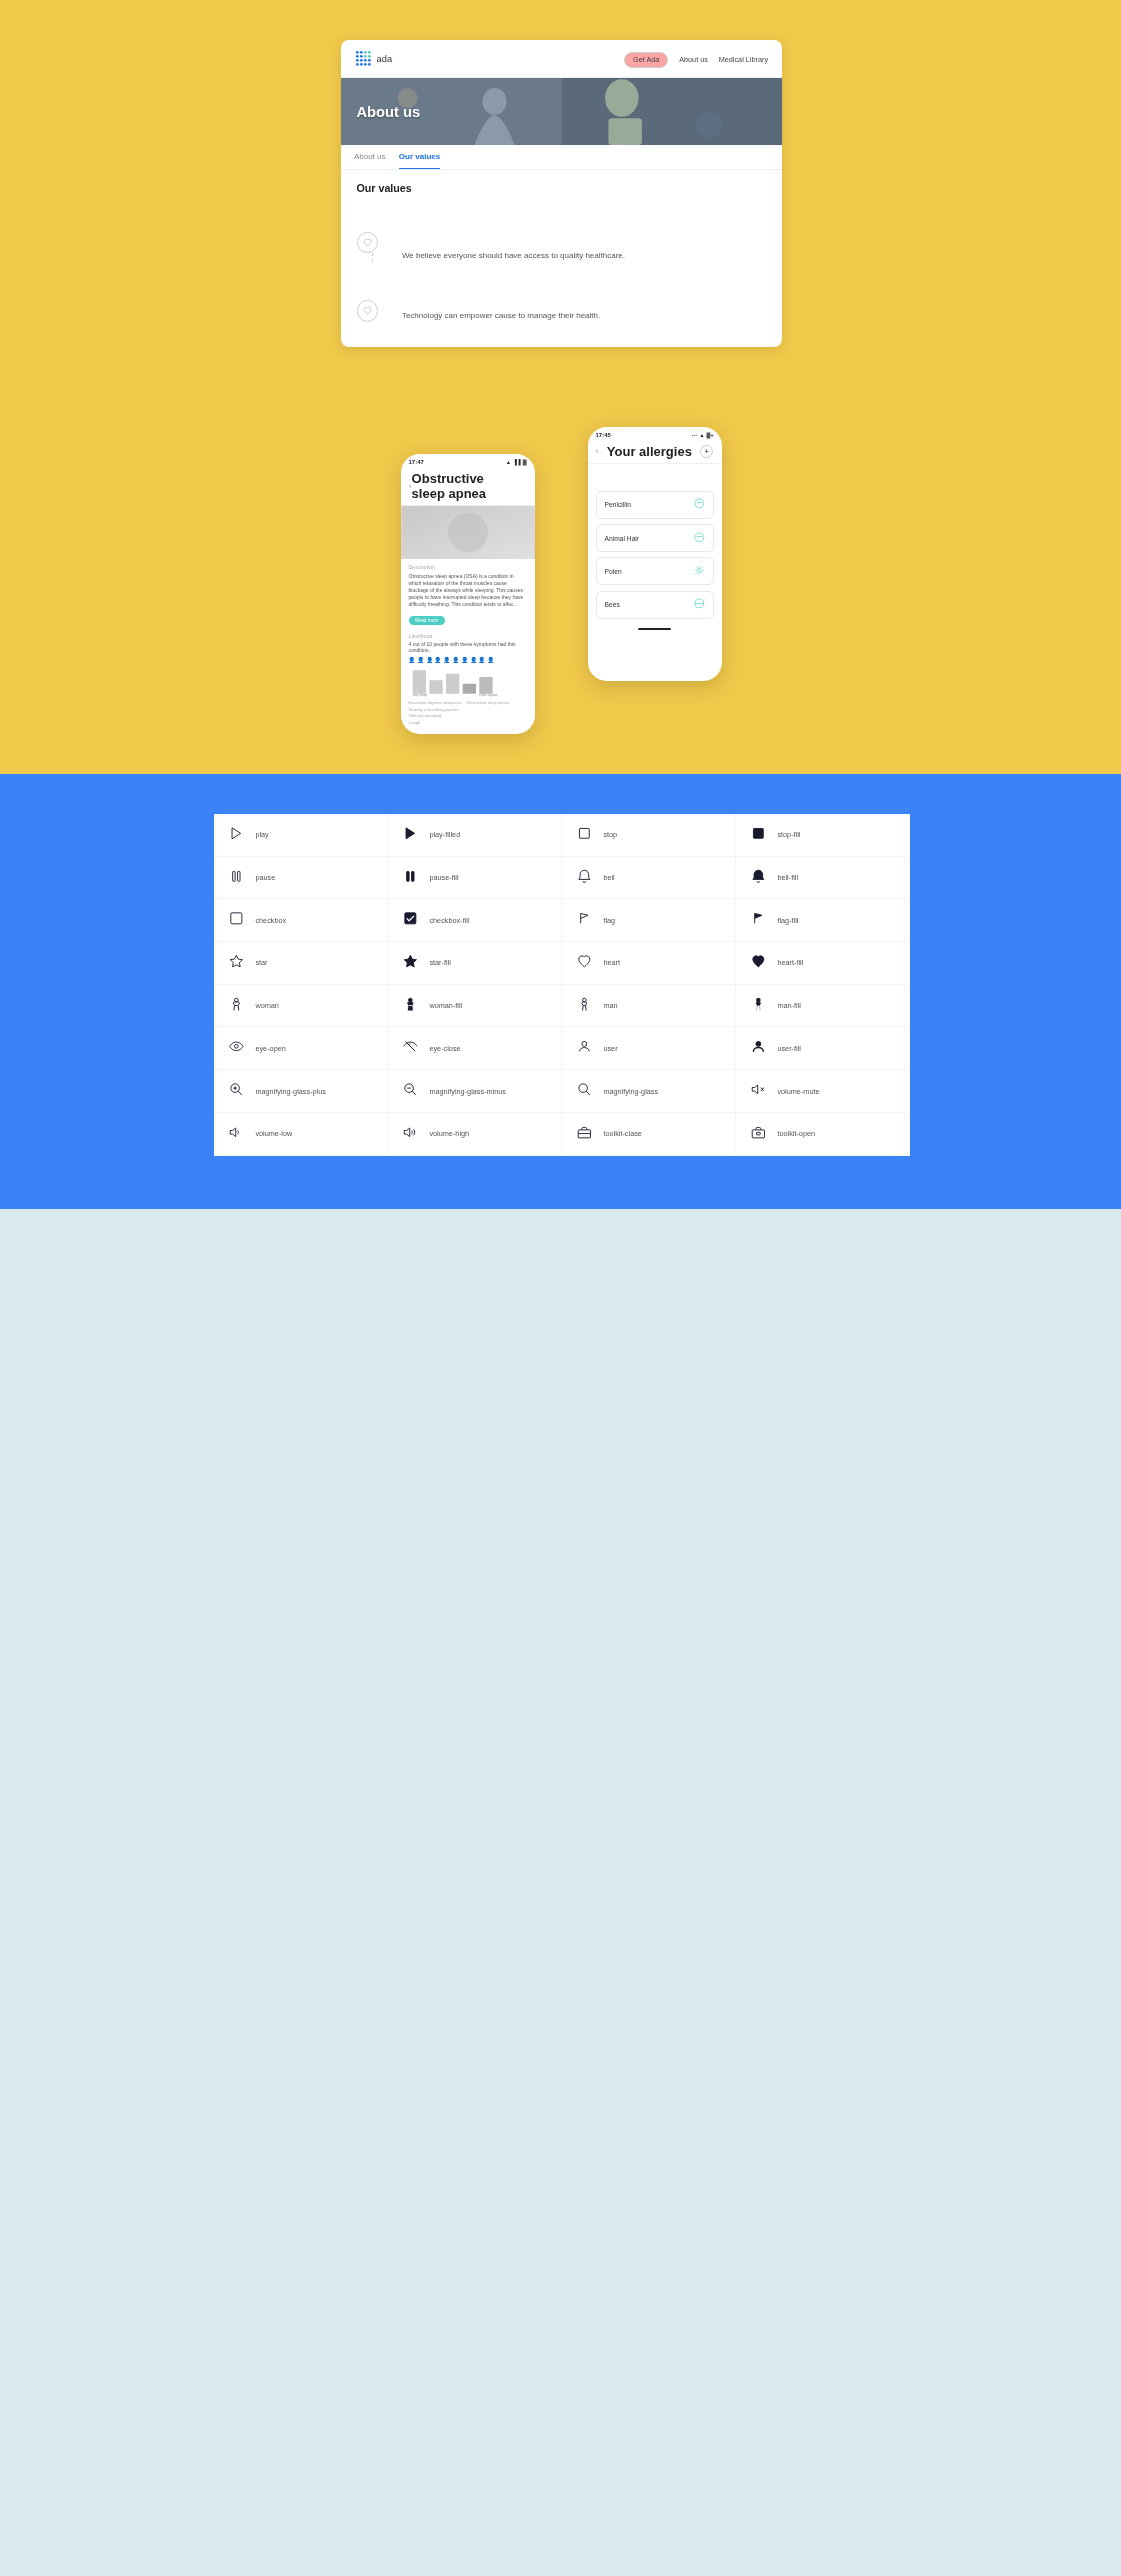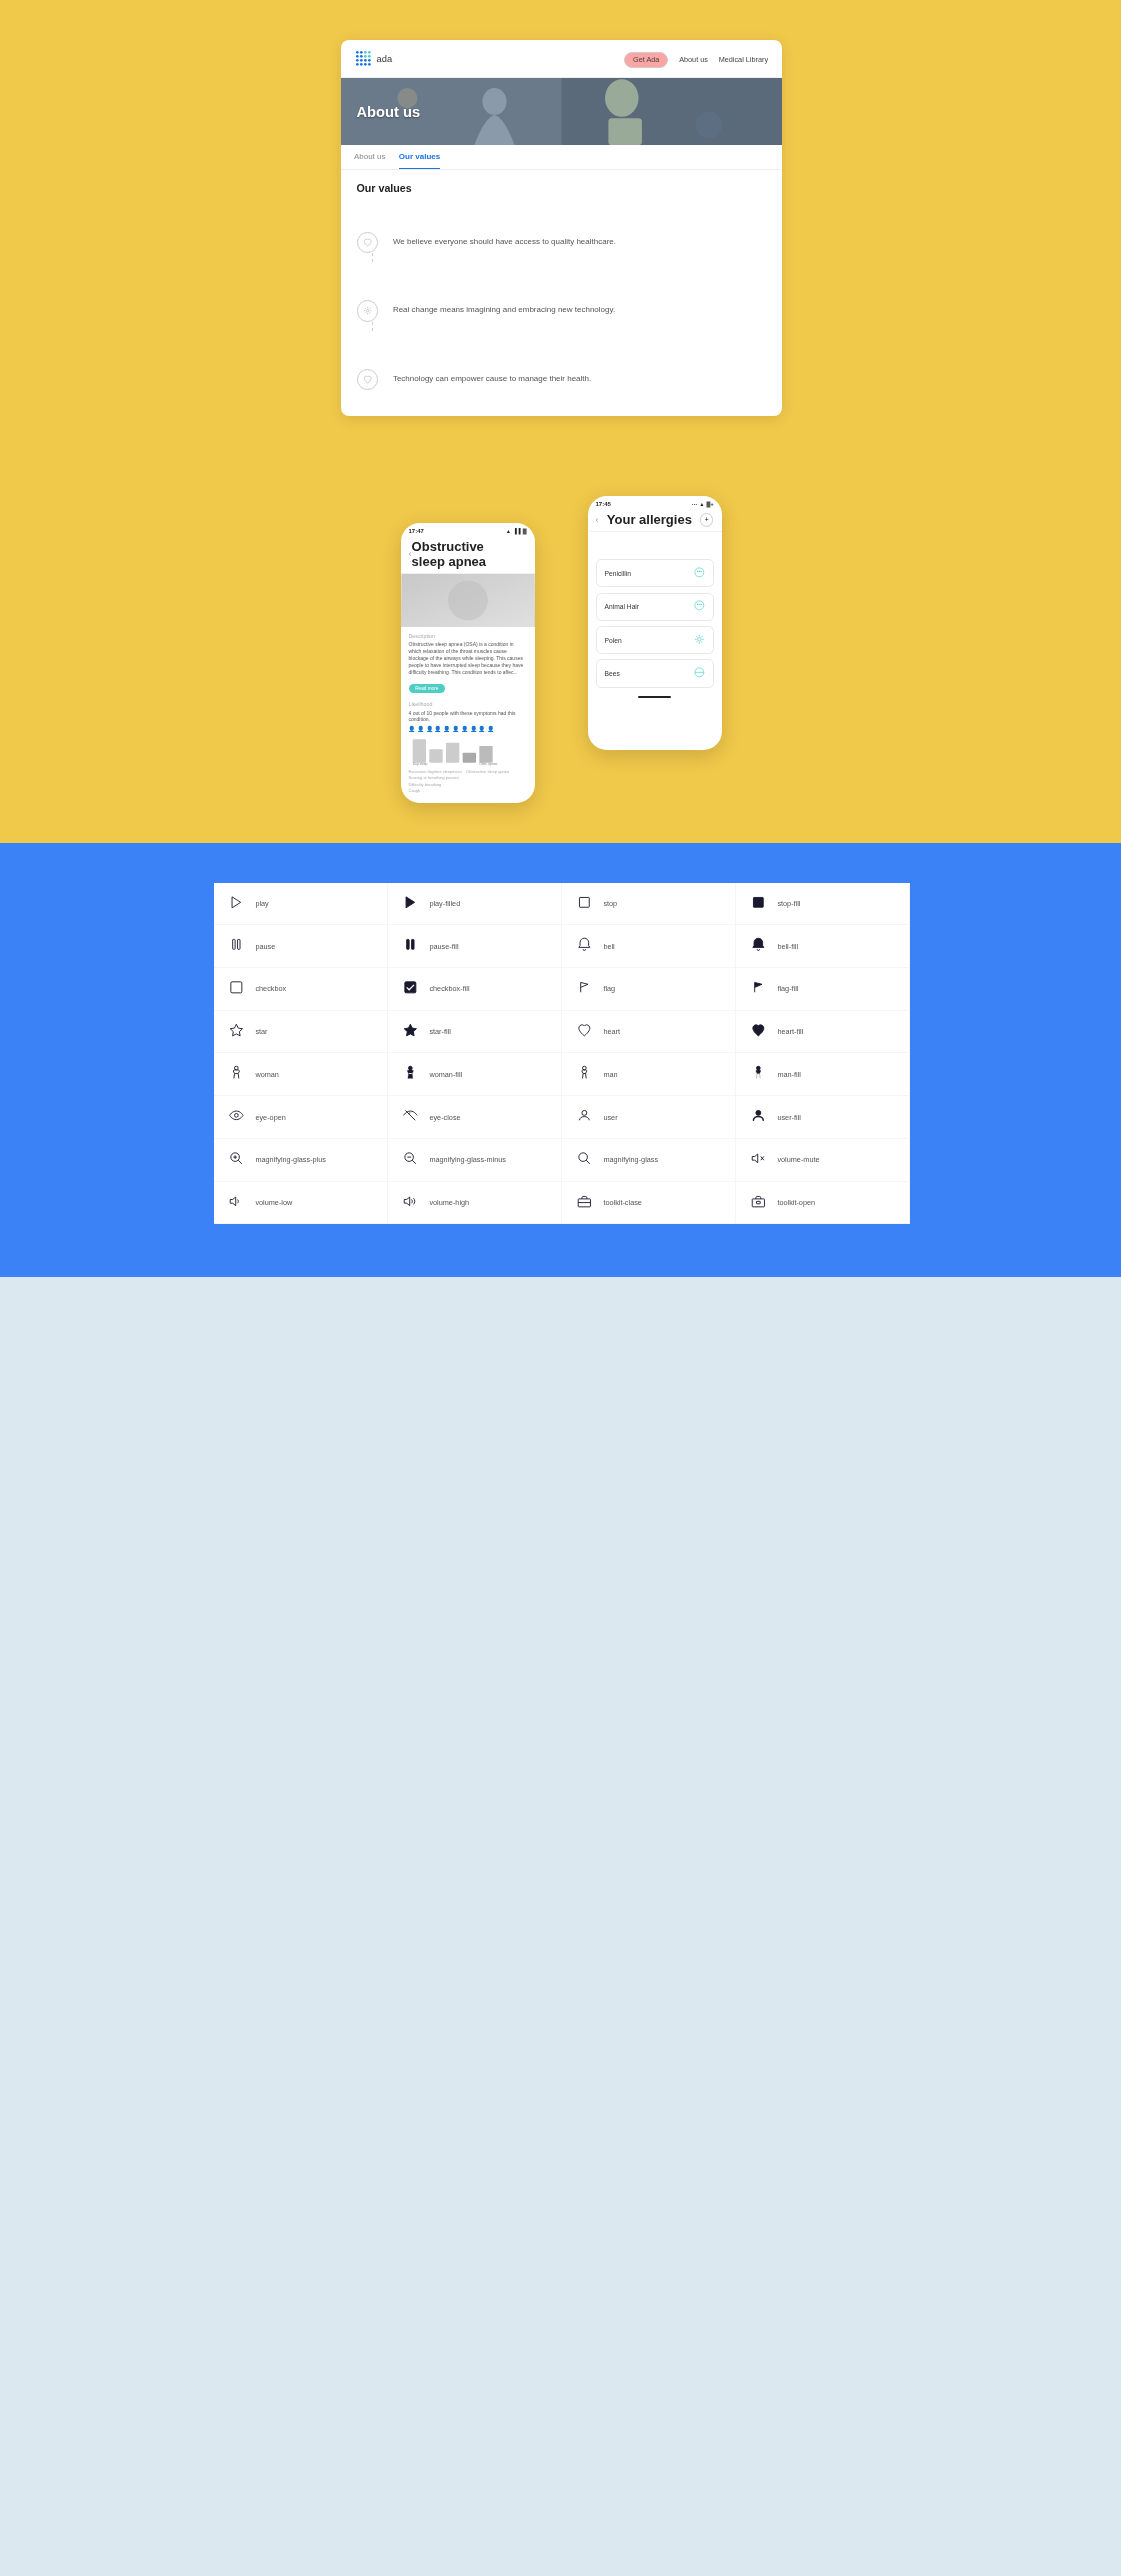--- a/index.html
+++ b/index.html
@@ -110,22 +110,22 @@
       padding: 12px 16px 16px;
     }
     .values-title {
       font-size: 10.7px;
       font-weight: 600;
       color: #222;
       margin-bottom: 10.7px;
     }
     .value-item {
       display: flex;
-      align-items: flex-start;
-      gap: 15px;
+      align-items: flex-end;
+      gap: 24px;
       margin-bottom: 9.3px;
       position: relative;
       margin-top: 38px;
     }
     .value-icon-wrap {
       width: 21.4px;
       height: 21.4px;
       border: 1px solid #ccc;
       border-radius: 50%;
       display: flex;
@@ -420,32 +420,20 @@
           <div class="value-icon-wrap">
             <svg width="9.3" height="9.3" viewBox="0 0 24 24" fill="none" stroke="#aaa" stroke-width="1.5">
               <path d="M12 21C12 21 3 14 3 8.5C3 5.5 5.5 3 8.5 3C10 3 11.5 3.8 12 5C12.5 3.8 14 3 15.5 3C18.5 3 21 5.5 21 8.5C21 14 12 21 12 21Z"></path>
             </svg>
           </div>
           <div class="dashed-v"></div>
         </div>
         <p class="value-text">We believe everyone should have access to quality healthcare.</p>
       </div>
 
-      <div class="value-item">
-        <div style="display:flex; flex-direction:column; align-items:center;">
-          <div class="value-icon-wrap">
-            <svg width="9.3" height="9.3" viewBox="0 0 24 24" fill="none" stroke="#aaa" stroke-width="1.5">
-              <circle cx="12" cy="12" r="3"></circle>
-              <path d="M12 2v4M12 18v4M2 12h4M18 12h4M4.9 4.9l2.8 2.8M16.3 16.3l2.8 2.8M4.9 19.1l2.8-2.8M16.3 7.7l2.8-2.8"></path>
-            </svg>
-          </div>
-          <div class="dashed-v"></div>
-        </div>
-        <p class="value-text">Real change means imagining and embracing new technology.</p>
-      </div>
 
       <div class="value-item">
         <div style="display:flex; flex-direction:column; align-items:center;">
           <div class="value-icon-wrap">
             <svg width="9.3" height="9.3" viewBox="0 0 24 24" fill="none" stroke="#aaa" stroke-width="1.5">
               <path d="M12 21C12 21 3 14 3 8.5C3 5.5 5.5 3 8.5 3C10 3 11.5 3.8 12 5C12.5 3.8 14 3 15.5 3C18.5 3 21 5.5 21 8.5C21 14 12 21 12 21Z"></path>
             </svg>
           </div>
         </div>
         <p class="value-text">Technology can empower cause to manage their health.</p>

